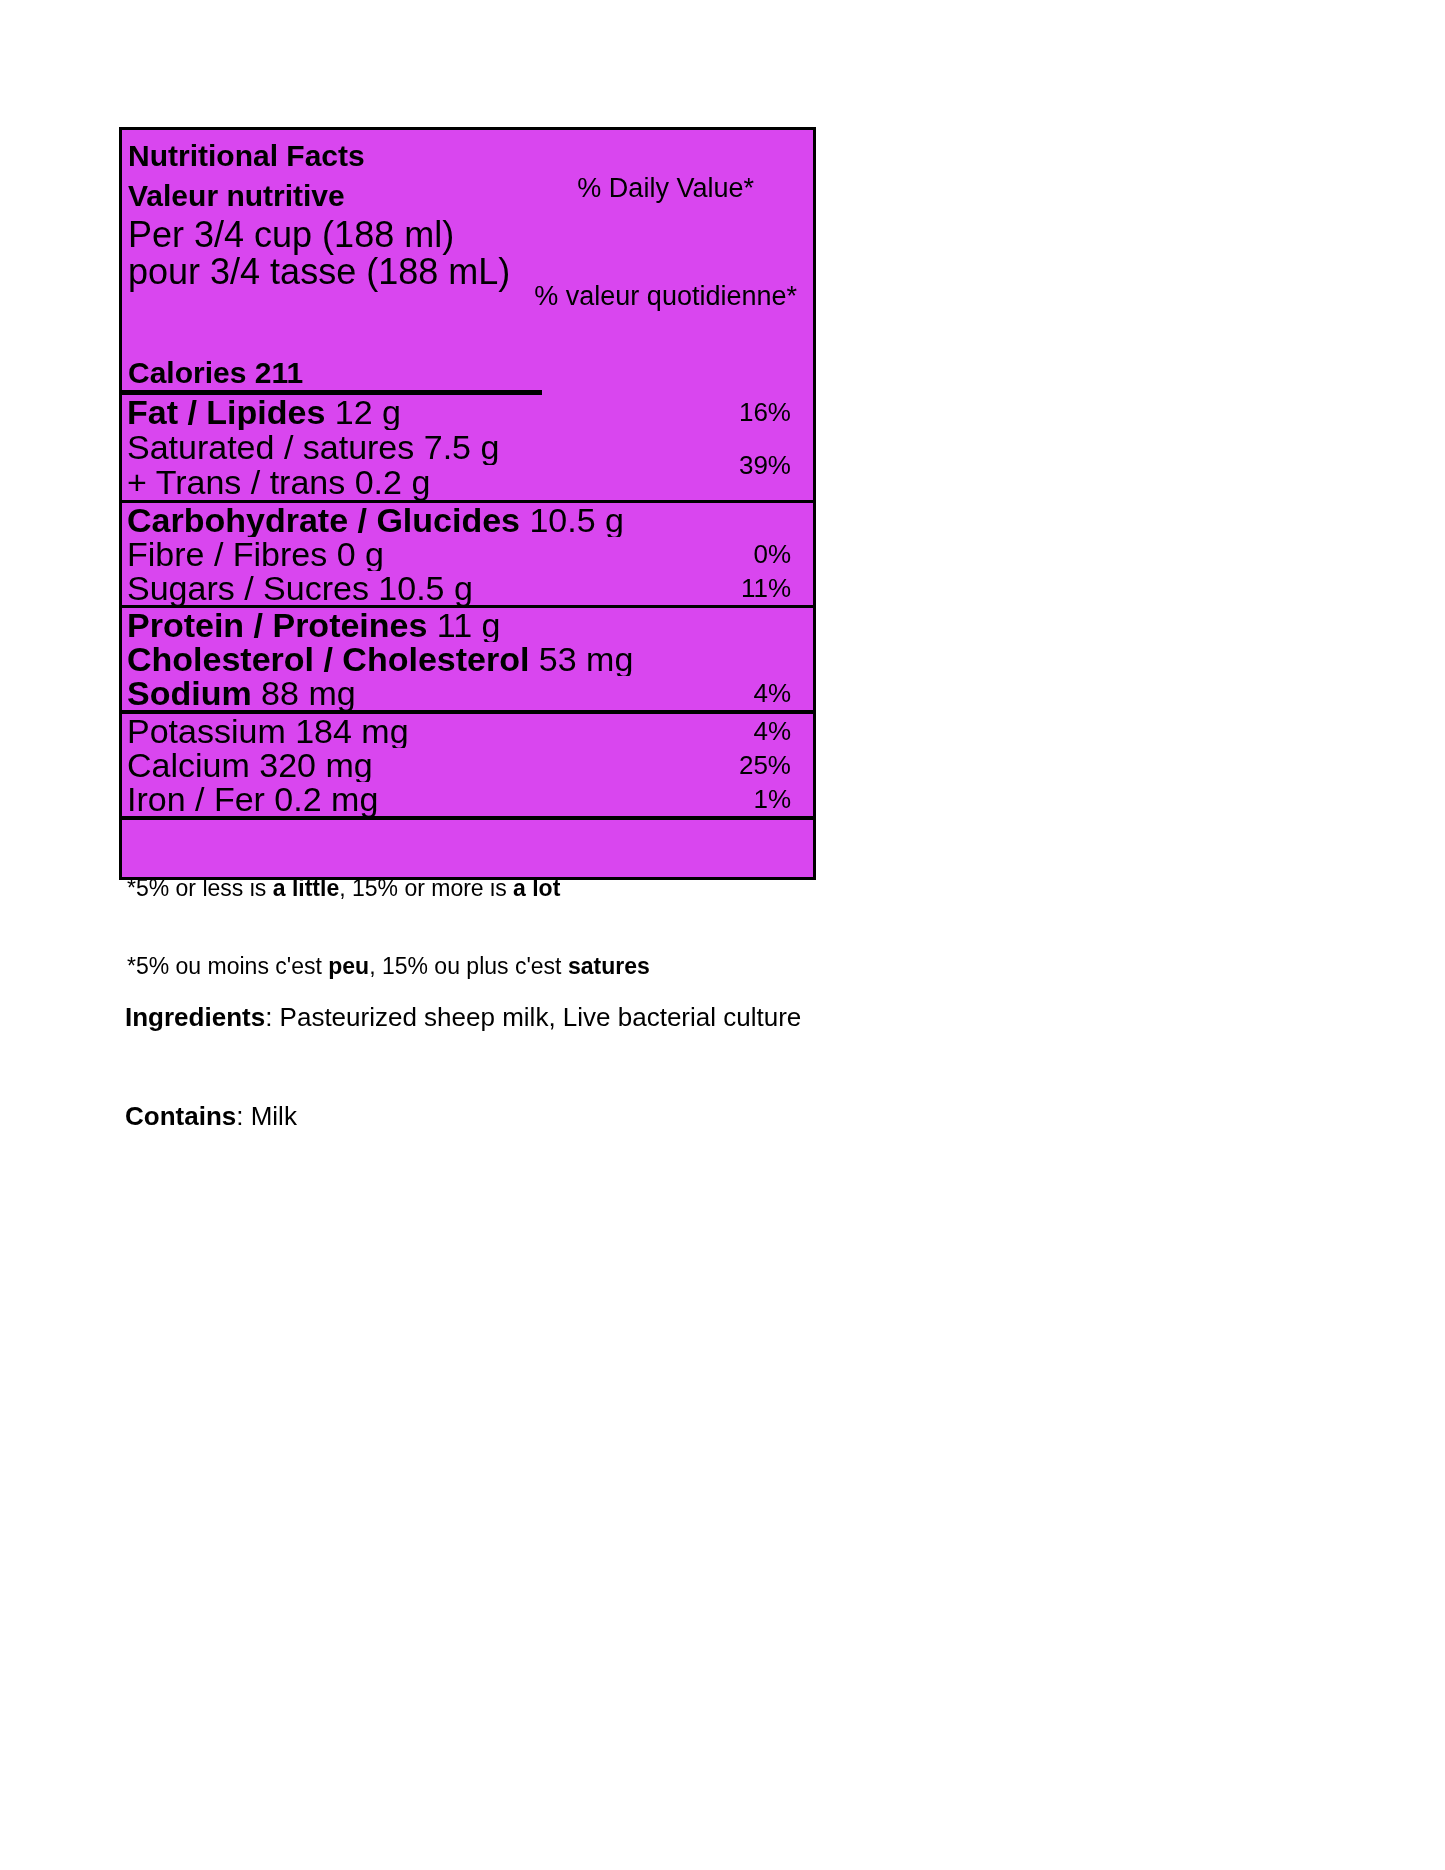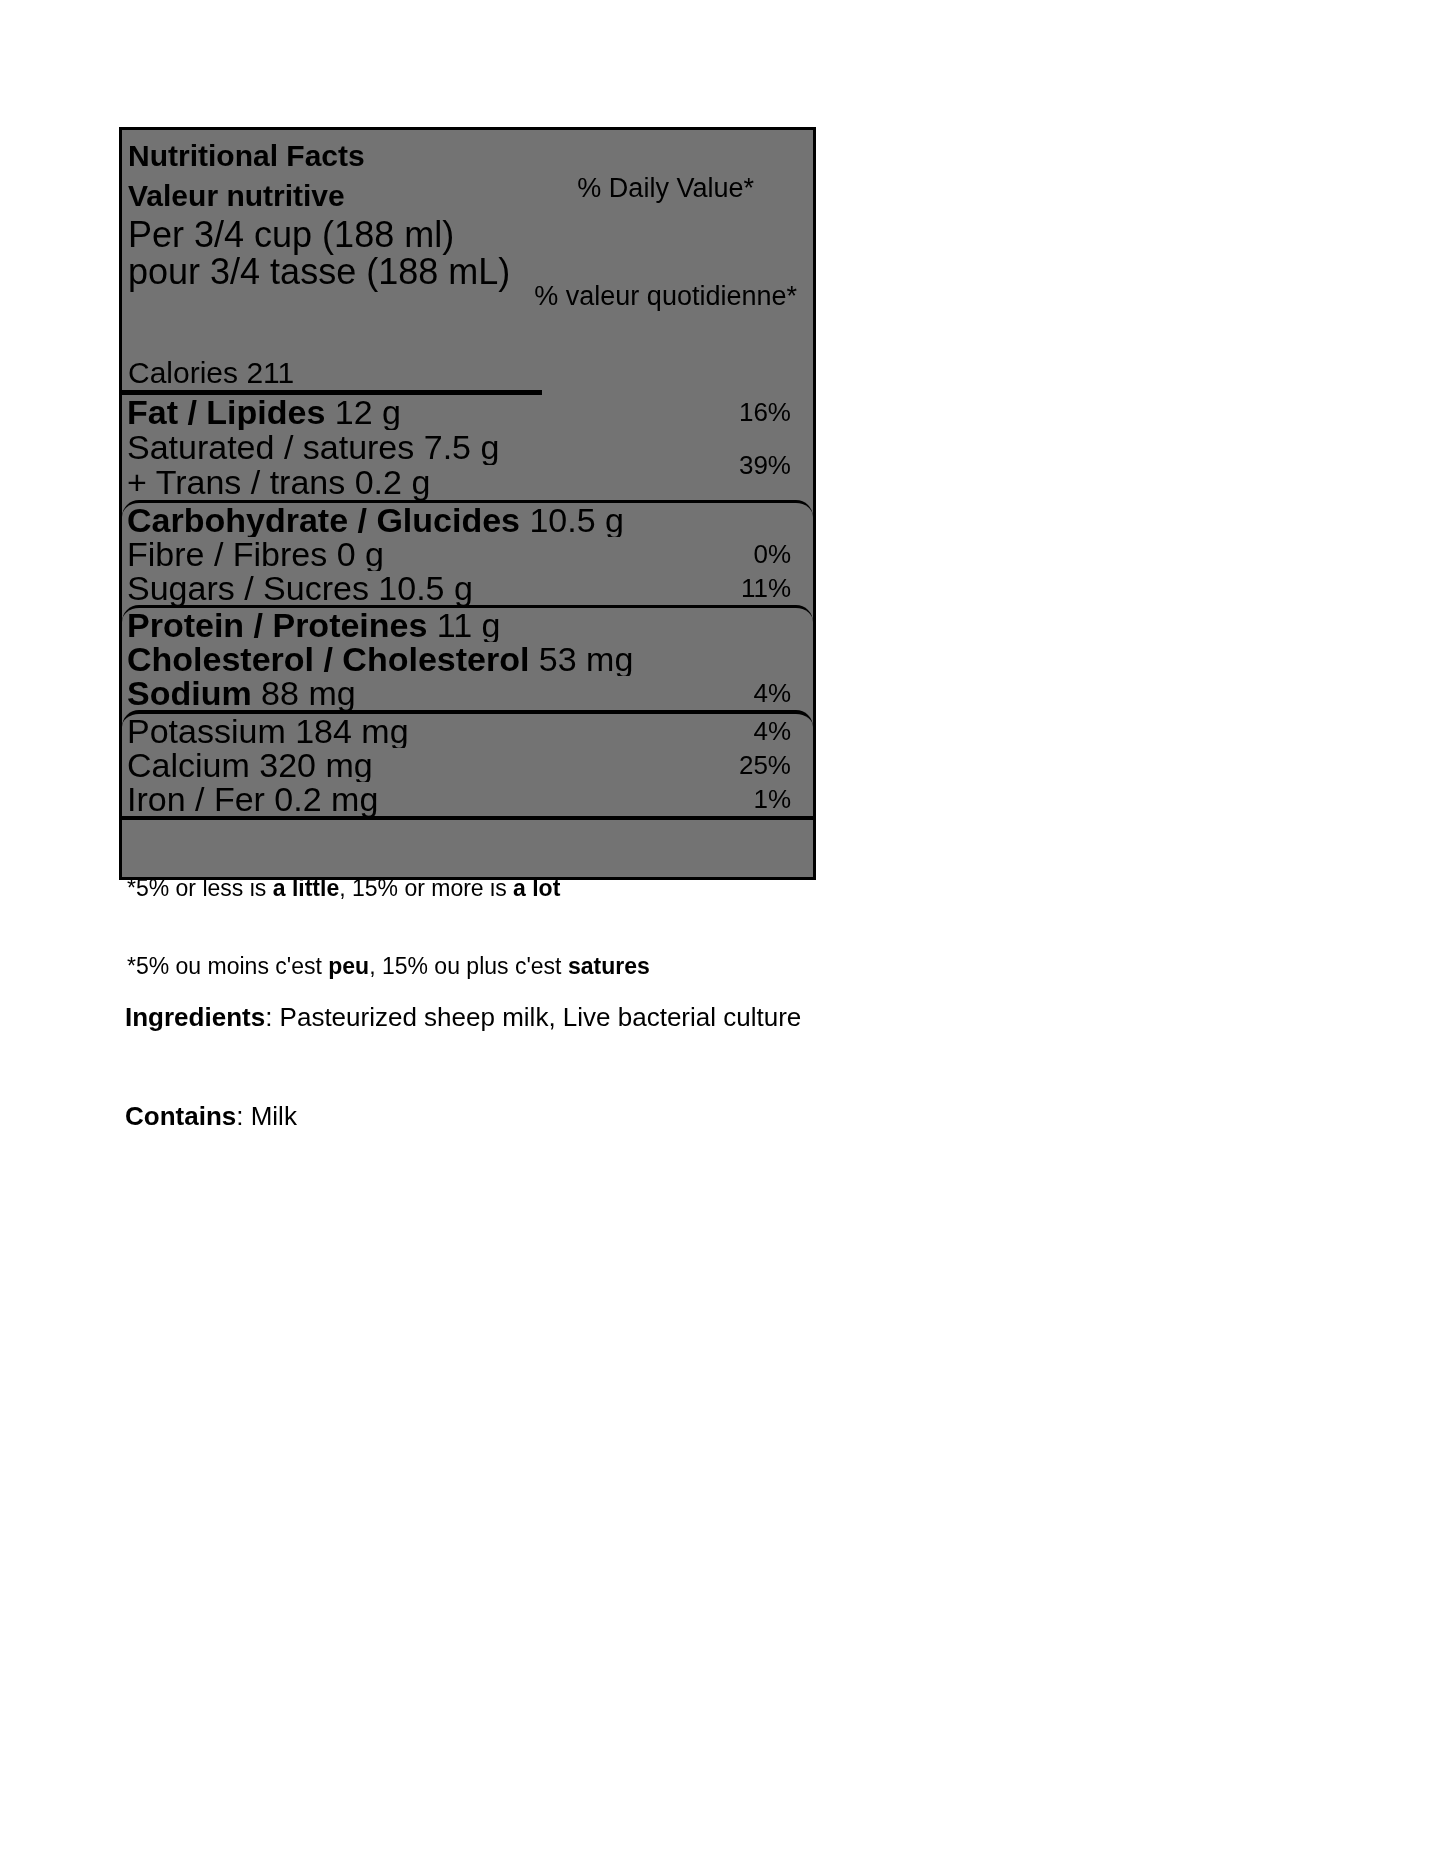--- a/index.html
+++ b/index.html
@@ -3,37 +3,37 @@
 <meta charset="utf-8">
 <style>
   html,body{margin:0;padding:0;background:#ffffff;}
   .canvas{
     position:relative;width:1445px;height:1870px;background:#ffffff;
     font-family:"Liberation Sans", sans-serif;color:#000;
     -webkit-font-smoothing:antialiased;
   }
   .label-box{
     position:absolute;left:119px;top:127px;width:697px;height:753px;
-    border:3px solid #000;box-sizing:border-box;background:#737373;
+    border:3px solid #000;box-sizing:border-box;background:#d946ef;
   }
   .header{position:relative;height:260px;}
   .title{font-size:30px;font-weight:bold;line-height:40px;padding-left:6px;white-space:pre;}
   .title.first{padding-top:6px;}
   .serving{font-size:36px;line-height:37px;padding-left:6px;white-space:pre;}
   .dv-head{
     position:absolute;right:16px;bottom:4px;text-align:center;
     font-size:27px;line-height:36px;white-space:pre;
   }
   .calories{
-    position:absolute;left:6px;bottom:0;font-size:30px;font-weight:normal;white-space:pre;
+    position:absolute;left:6px;bottom:0;font-size:30px;font-weight:bold;white-space:pre;
   }
   .cal-underline{height:5px;width:420px;background:#000;}
   .section{display:grid;grid-template-columns:1fr 120px;}
   .rows35{grid-auto-rows:35px;}
-  .rows34{grid-auto-rows:34px;border-radius:17px;}
+  .rows34{grid-auto-rows:34px;}
   .sec-border{border-top:3px solid #000;}
   .sec-border-thick{border-top:4px solid #000;}
   .c1{grid-column:1;}
   .c2{grid-column:2;}
   .row-label{
     font-size:34px;display:flex;align-items:center;padding-left:5px;
     white-space:pre;overflow:hidden;
   }
   .bold{font-weight:bold;}
   .dv-cell{

